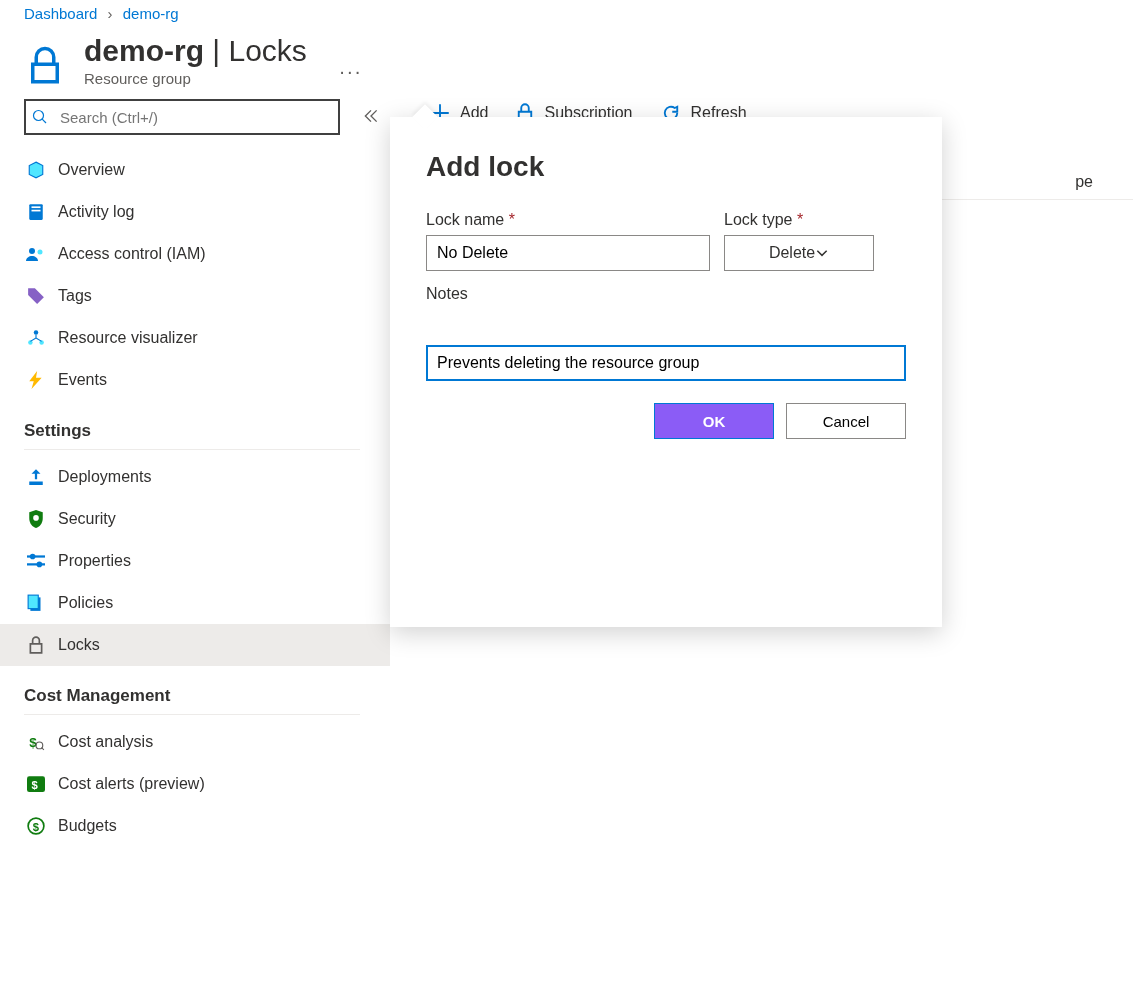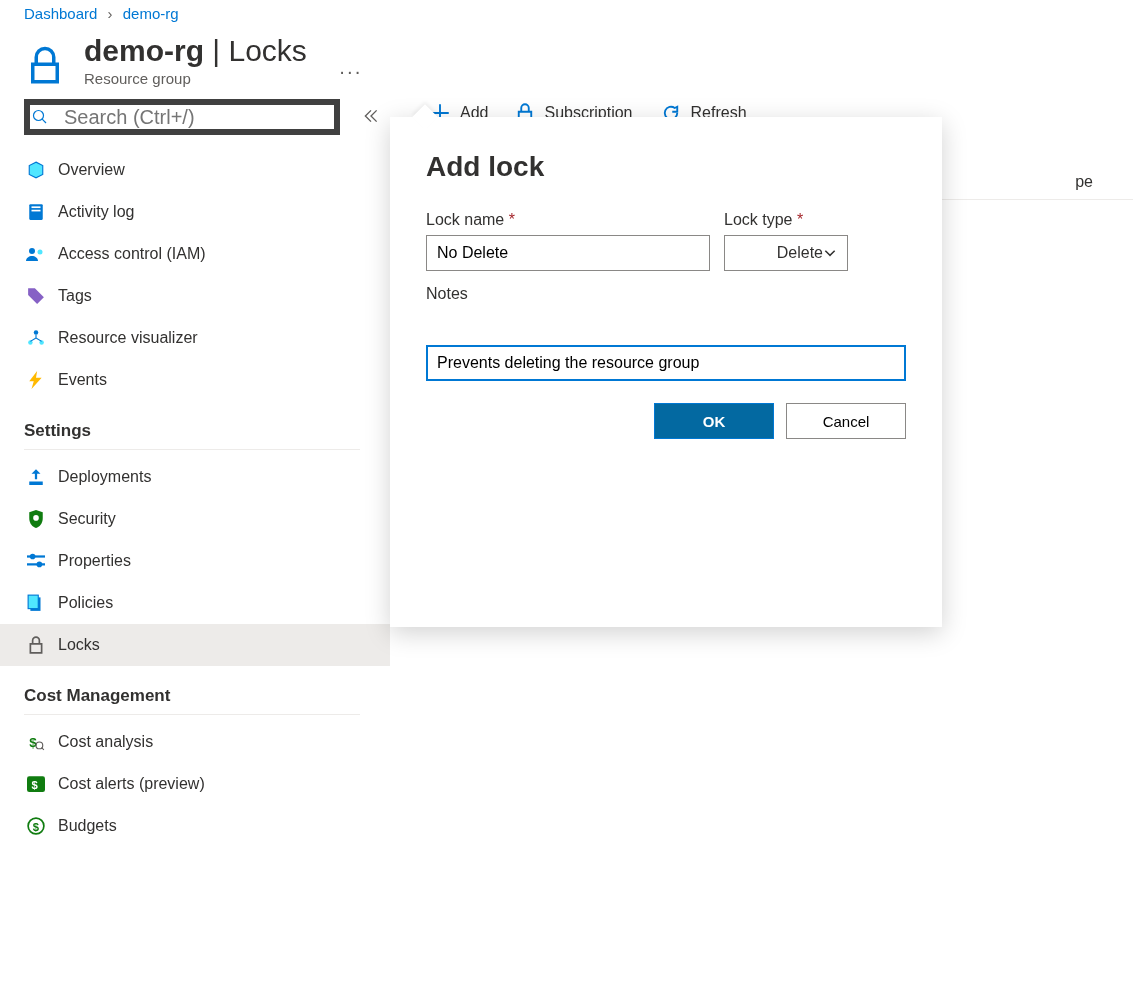--- a/index.html
+++ b/index.html
@@ -31,21 +31,21 @@
     .main { flex: 1; position: relative; padding: 0 24px 0 40px; }
     
     
     .search-row { display: flex; align-items: center; gap: 18px; margin-bottom: 14px; }
     .search-wrap {
       position: relative; width: 316px;
     }
     .search-wrap svg { position: absolute; left: 8px; top: 50%; transform: translateY(-50%); }
     .search-input {
       width: 100%; height: 36px; padding: 0 20px 0 34px;
-      border: 6px solid #404040; font-size: 20px; outline: none;
+      border: 2px solid #404040; font-size: 15px; outline: none;
       font-family: inherit;
     }
     .collapse-btn { cursor: pointer; color: #605e5c; padding: 4px; }
     
     
     .nav-section { margin-bottom: 10px; }
     .nav-heading {
       font-size: 17px; font-weight: 600; padding: 10px 0 8px 0;
       border-bottom: 1px solid #edebe9; margin-right: 30px; margin-bottom: 6px;
     }
@@ -86,27 +86,27 @@
     .form-row { display: flex; gap: 14px; margin-bottom: 14px; }
     .form-field label { display: block; font-size: 16px; margin-bottom: 6px; }
     .req { color: #a4262c; }
     .text-input, .select {
       height: 36px; border: 1px solid #8a8886; font-size: 16px;
       padding: 0 10px; font-family: inherit; outline: none; background: #fff;
     }
     .text-input { width: 284px; }
     .text-input.wide { width: 480px; }
     .text-input.focused { border: 2px solid #0078d4; padding: 0 9px; margin-top: 36px; }
-    .select { width: 124px; display: flex; align-items: center; justify-content: flex-end; cursor: pointer; }
+    .select { width: 150px; display: flex; align-items: center; justify-content: center; cursor: pointer; }
     .dialog-buttons { display: flex; gap: 12px; justify-content: flex-end; margin-top: 22px; }
     .btn {
       height: 36px; min-width: 120px; font-size: 15px; font-family: inherit;
       border: 1px solid #8a8886; background: #fff; cursor: pointer;
     }
-    .btn.primary { background: #0369a1; border-color: #0078d4; color: #fff; font-weight: 600; }
+    .btn.primary { background: #8b5cf6; border-color: #0078d4; color: #fff; font-weight: 600; }
   </style>
 </head>
 <body>
 
 <div class="breadcrumb">
   <a href="#">Dashboard</a>
   <span class="sep">›</span>
   <a href="#">demo-rg</a>
 </div>
 

